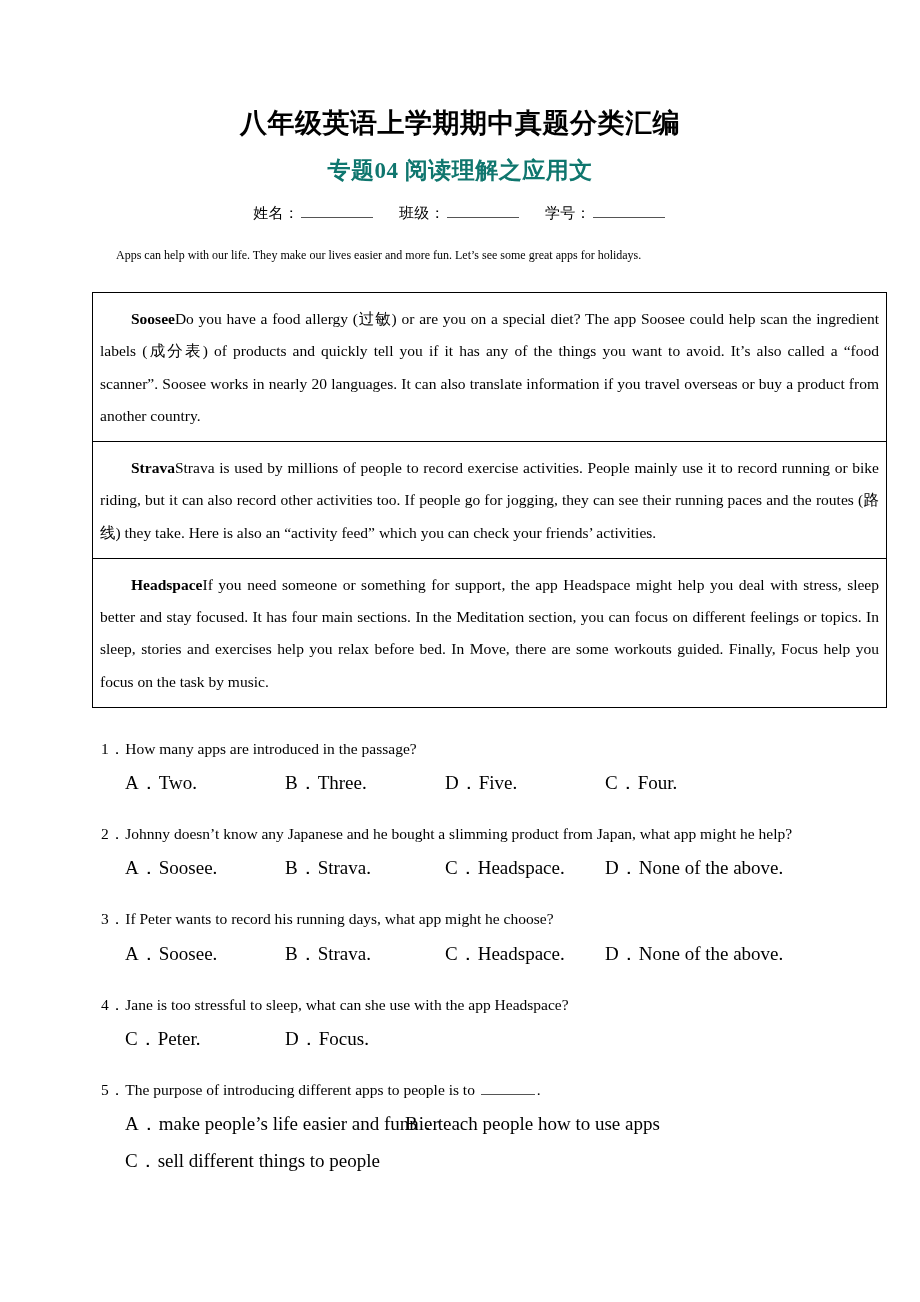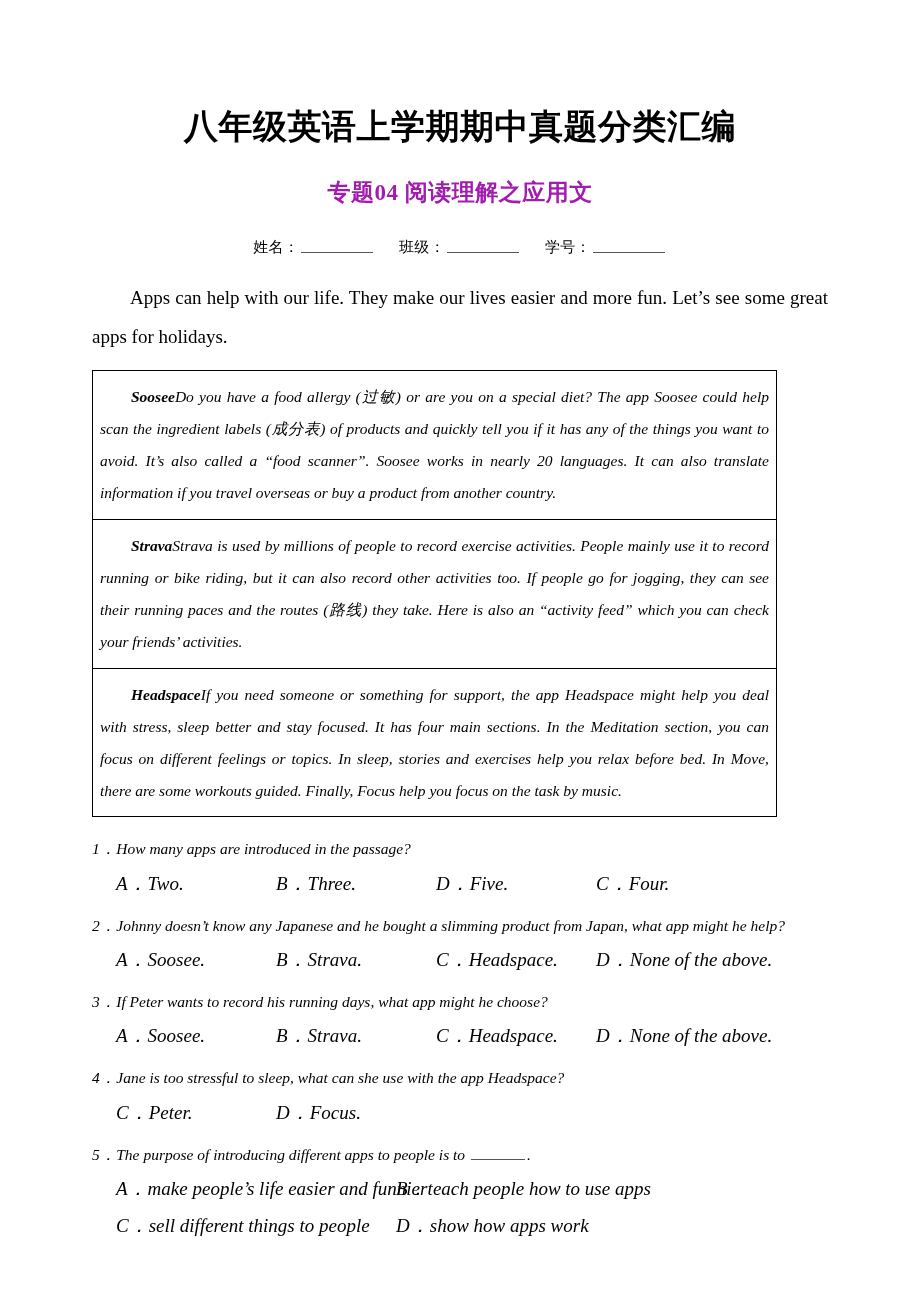--- a/index.html
+++ b/index.html
@@ -19,33 +19,33 @@
     width: 920px;
     height: 1302px;
     box-sizing: border-box;
     padding: 0;
     position: relative;
   }
 
   
   .doc-title {
     text-align: center;
-    font-size: 34px;
+    font-size: 27px;
     font-weight: bold;
     letter-spacing: 0.5px;
     margin: 0;
     padding-top: 107px;
     line-height: 1.2;
   }
   .doc-subtitle {
     text-align: center;
     font-size: 23px;
     font-weight: bold;
-    color: #a21caf;
-    margin: 13px;
+    color: #0f766e;
+    margin: 0;
     padding-top: 18px;
     letter-spacing: 0.5px;
     line-height: 1.2;
   }
   .id-line {
     text-align: center;
     font-size: 15px;
     margin: 0;
     padding-top: 18px;
     letter-spacing: 0.3px;
@@ -58,35 +58,34 @@
     height: 0.95em;
     vertical-align: baseline;
     margin: 0 2px;
   }
   .id-line .gap { display: inline-block; width: 24px; }
 
   
   .intro {
     margin: 0;
     padding: 20px 92px 0 92px;
-    font-size: 19px;
+    font-size: 12px;
     line-height: 2.08;
     text-align: justify;
     text-indent: 2em;
   }
 
   
   .app-table {
     position: relative;
-    margin: 13px 92px 0 92px;
-    width: 685px;
+    margin: 24px 92px 0 92px;
+    width: 795px;
     box-sizing: border-box;
     border: 1.4px solid #000;
     border-collapse: collapse;
-    font-style: italic;
   }
   .app-row {
     box-sizing: border-box;
     padding: 10px 7px 9px 7px;
     border-bottom: 1.4px solid #000;
   }
   .app-row:last-child { border-bottom: none; }
   .app-row p {
     margin: 0;
     font-size: 15.5px;
@@ -94,23 +93,22 @@
     text-align: justify;
     text-indent: 2em;
   }
   .app-name { font-weight: bold; }
 
   
   .questions {
     padding: 8px 92px 0 92px;
   }
   .question {
-    margin: 0;
+    margin: 9px;
     padding-top: 9px;
-    font-style: italic;
   }
   .q-stem {
     font-size: 15.5px;
     line-height: 1.95;
     margin: 0;
     white-space: nowrap;
   }
   .q-stem .qnum { letter-spacing: 0.5px; }
   .q-stem .fill-blank {
     display: inline-block;
@@ -200,18 +198,17 @@
     </div>
 
     <div class="question">
       <p class="q-stem"><span class="qnum">5．</span><span>The purpose of introducing different apps to people is to </span><span class="fill-blank"></span><span>.</span></p>
       <div class="options cols2">
         <span class="opt"><span class="opt-letter">A．</span><span>make people’s life easier and funnier</span></span>
         <span class="opt"><span class="opt-letter">B．</span><span>teach people how to use apps</span></span>
       </div>
       <div class="options cols2">
         <span class="opt"><span class="opt-letter">C．</span><span>sell different things to people</span></span>
-        <span class="opt"><span class="opt-letter">D．</span><span>show how apps work</span></span>
       </div>
     </div>
 
   </div>
 </div>
 
 </body></html>

